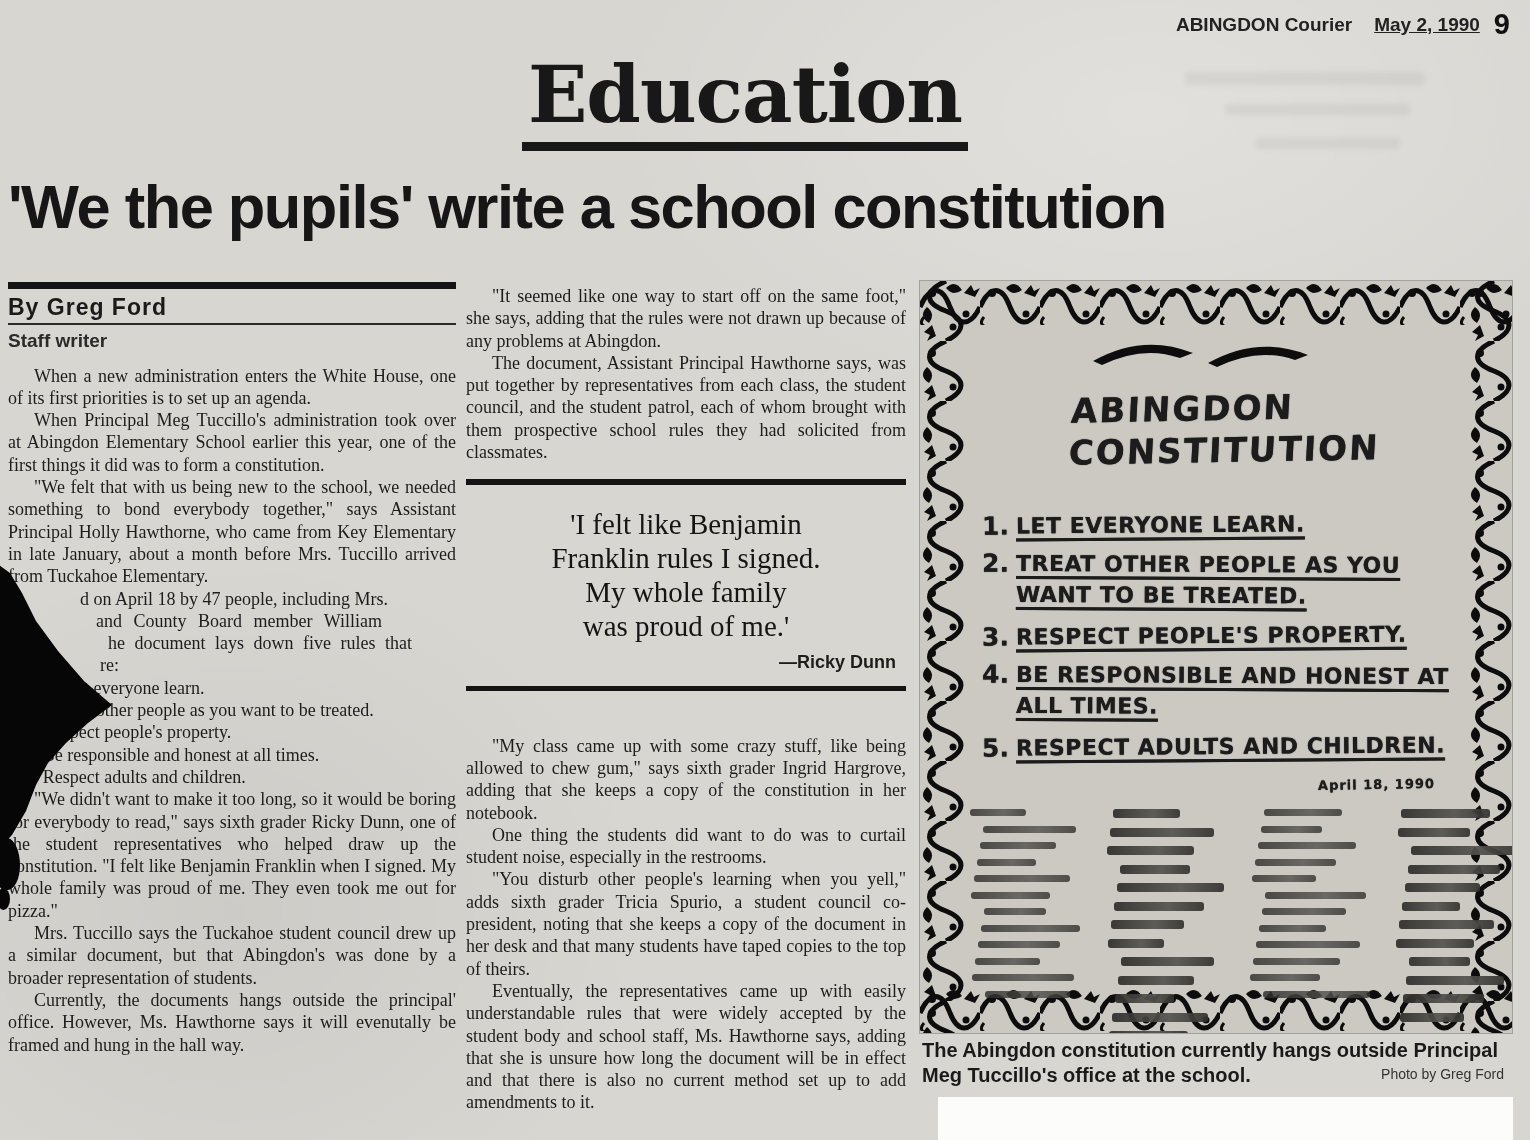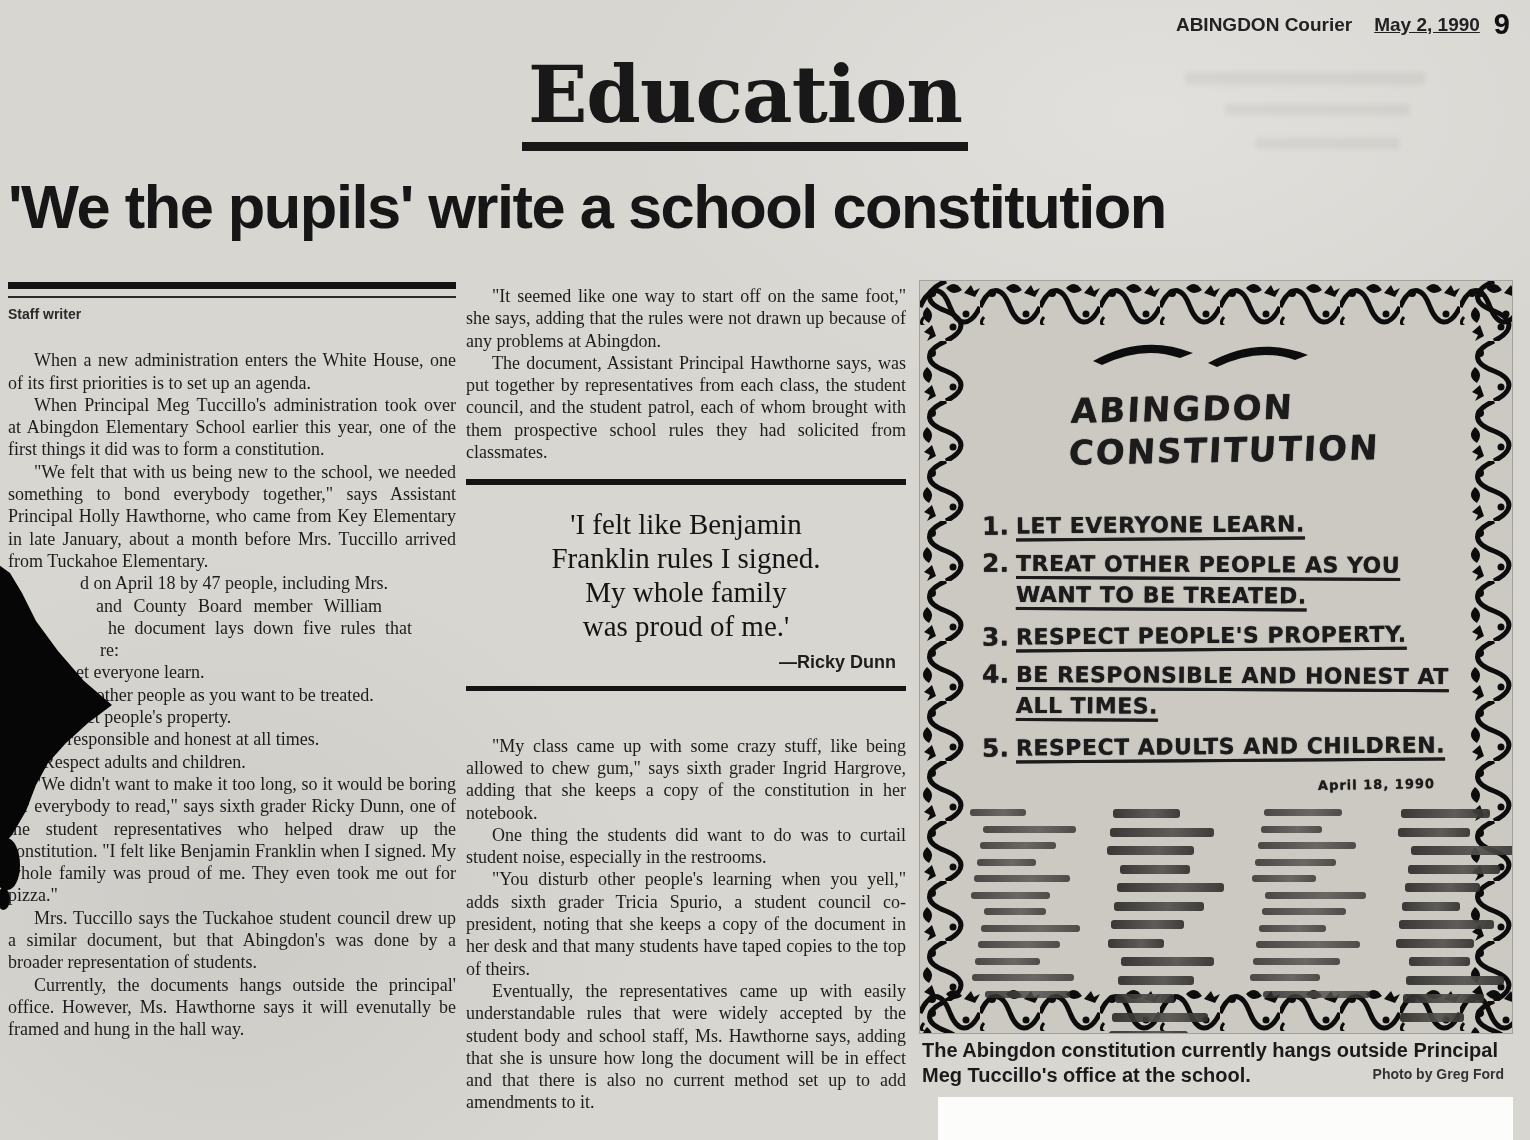--- a/index.html
+++ b/index.html
@@ -33,22 +33,22 @@
        text-align:justify;color:#1d1d1d;}
   #col1{left:8px;top:282px;width:448px;height:858px;}
   #col2{left:466px;top:285px;width:440px;height:855px;}
   .col p{margin:0;}
   .indent{text-indent:26px;}
 
   .rule-thick{height:7px;background:#141414;margin-bottom:7px;}
   .byline{font-family:"Liberation Sans",sans-serif;font-weight:bold;font-size:23px;
           letter-spacing:1px;margin:0 0 5px 0;color:#1a1a1a;}
   .rule-thin{height:2px;background:#2a2a2a;margin-bottom:5px;}
-  .byline-role{font-family:"Liberation Sans",sans-serif;font-weight:bold;font-size:14px;
-               color:#2a2a2a;margin-bottom:24px;}
+  .byline-role{font-family:"Liberation Sans",sans-serif;font-weight:bold;font-size:19px;
+               color:#2a2a2a;margin-bottom:12px;}
 
   .frag{white-space:nowrap;}
   .frag-0{padding-left:72px;}
   .frag-1{padding-left:88px;word-spacing:7px;}
   .frag-2{padding-left:100px;word-spacing:5px;}
   .frag-3{padding-left:120px;}
   .frag-4{padding-left:92px;}
   .bull-0{padding-left:68px;}
   .bull-1{padding-left:46px;}
   .bull-2,.bull-3,.bull-4{padding-left:24px;}
@@ -79,21 +79,21 @@
   .sigs{position:absolute;left:50px;top:528px;width:505px;display:flex;gap:26px;}
   .sigcol{flex:1;}
   .sig{height:7px;border-radius:3px;background:linear-gradient(90deg,#2e2d2b,#55534f 60%,#33322f);
        opacity:.82;filter:blur(.6px);margin-bottom:9.5px;}
   .sigcol:nth-child(even) .sig{height:9px;opacity:.92;}
   .swoosh{position:absolute;}
 
   
   #caption{position:absolute;left:922px;top:1038px;width:590px;font-family:"Liberation Sans",sans-serif;
            font-weight:bold;font-size:20px;line-height:25px;color:#1a1a1a;}
-  .credit{position:absolute;right:8px;bottom:1px;font-size:14px;font-weight:bold;color:#333;}
+  .credit{position:absolute;right:8px;bottom:1px;font-size:14px;font-weight:normal;color:#333;}
 
   
   #whitebox{position:absolute;left:938px;top:1097px;width:575px;height:43px;background:#fcfcfb;}
   .blob{position:absolute;background:#060606;}
   #blob-main{left:-4px;top:563px;width:120px;height:286px;
      clip-path:polygon(0 0,14px 10px,26px 30px,40px 58px,62px 88px,88px 118px,116px 142px,
                        92px 160px,70px 180px,52px 200px,40px 222px,30px 248px,16px 272px,4px 285px,0 285px);}
   #blob-2{left:-6px;top:838px;width:26px;height:52px;border-radius:50% 60% 55% 50%;}
   #blob-3{left:-3px;top:888px;width:13px;height:22px;border-radius:50%;}
   .ghost{position:absolute;background:#8a8a86;opacity:.13;filter:blur(2.5px);border-radius:4px;}
@@ -112,20 +112,21 @@
   <div class="ghost" style="left:1255px;top:138px;width:145px;height:11px;"></div>
 
   <div class="section-title-wrap">
     <div class="section-title">Education</div>
   </div>
 
   <div class="headline">'We the pupils' write a school constitution</div>
 
   <section class="col" id="col1">
     <div class="rule-thick"></div>
+    <h2 class="byline">By Greg Ford</h2>
     <div class="rule-thin"></div>
     <div class="byline-role">Staff writer</div>
 
     <p class="indent">When a new administration enters the White House, one of its first priorities is to set up an agenda.</p>
     <p class="indent">When Principal Meg Tuccillo's administration took over at Abingdon Elementary School earlier this year, one of the first things it did was to form a constitution.</p>
     <p class="indent">"We felt that with us being new to the school, we needed something to bond everybody together," says Assistant Principal Holly Hawthorne, who came from Key Elementary in late January, about a month before Mrs. Tuccillo arrived from Tuckahoe Elementary.</p>
 
     <div class="frag frag-0">d on April 18 by 47 people, including Mrs.</div>
     <div class="frag frag-1">and County Board member William</div>
     <div class="frag frag-2">he document lays down five rules that</div>

